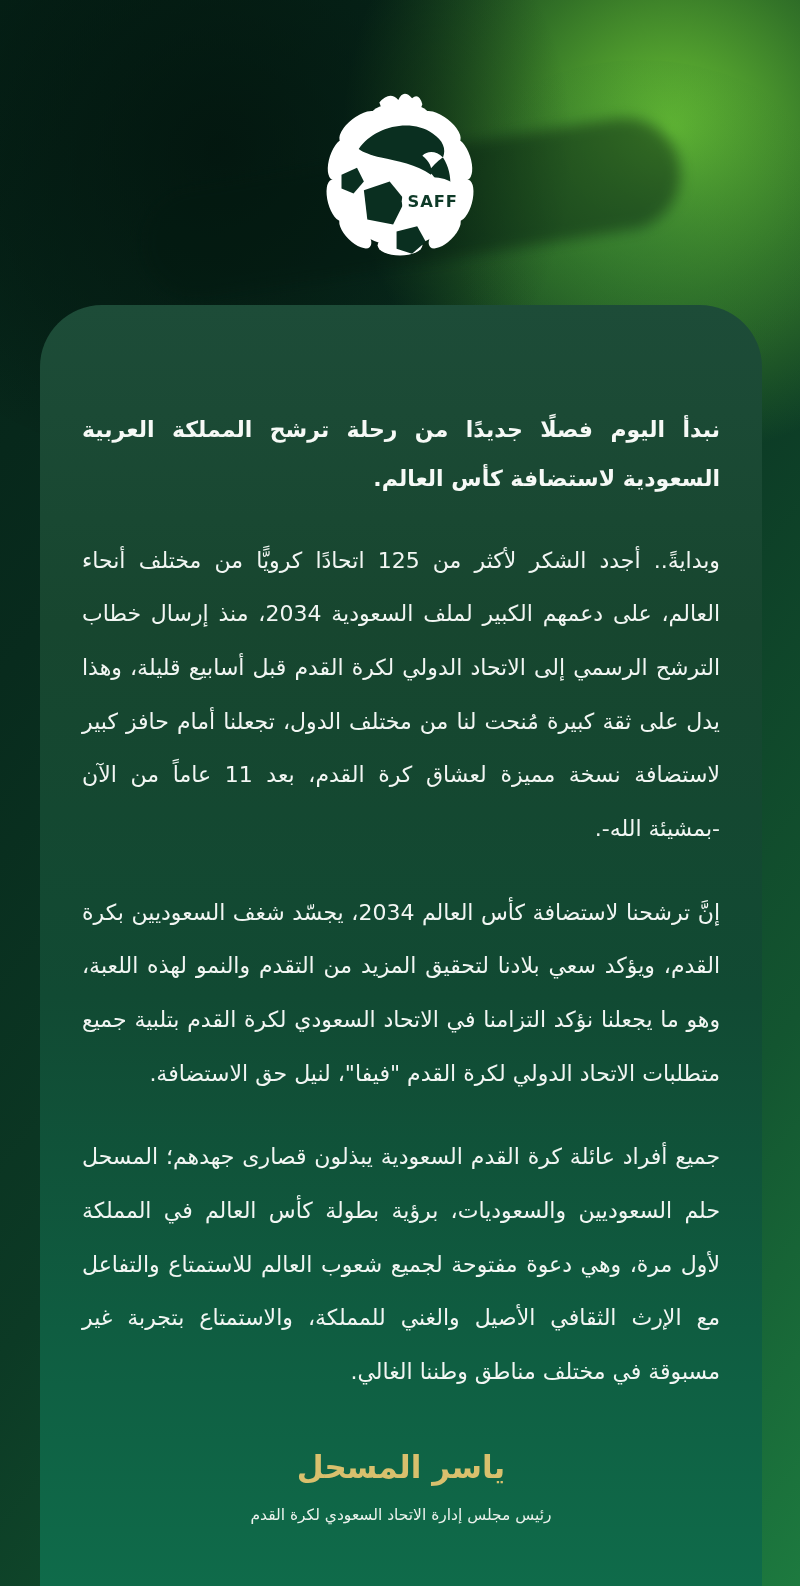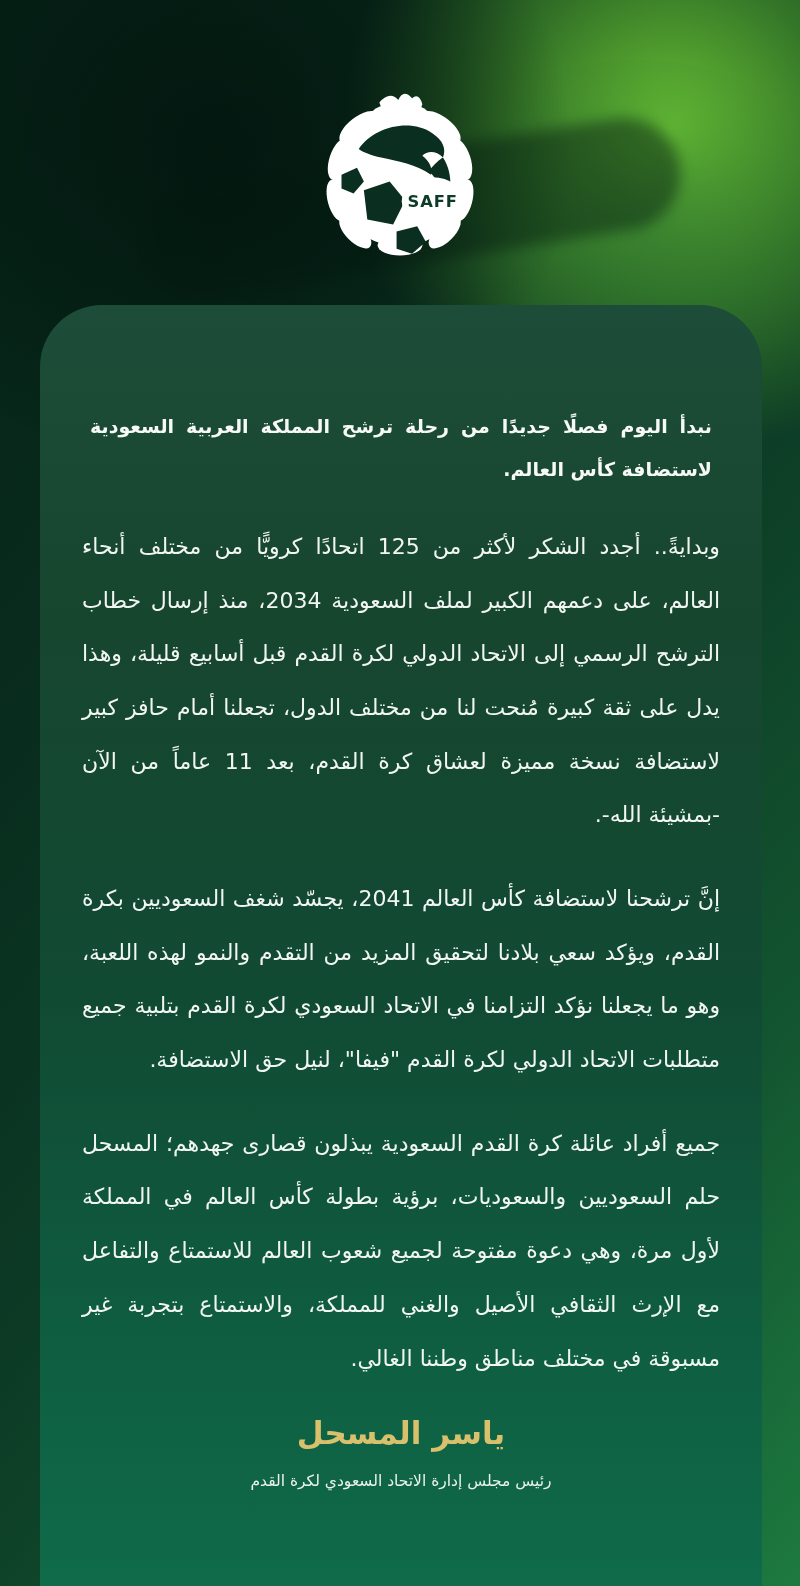--- a/index.html
+++ b/index.html
@@ -59,37 +59,37 @@
     position: absolute; left: 40px; right: 38px; top: 305px; bottom: 0;
     border-radius: 62px 62px 0 0;
     background: linear-gradient(180deg,
       #1d4c38 0%, #17462f 25%, #114a33 54%,
       #0f5d41 80%, #0f6b4a 100%);
     box-sizing: border-box;
     padding: 100px 42px 0;
     direction: rtl;
   }
   .heading {
-    margin: 0 8px 30px;
+    margin: 0 0 30px;
     color: #f6f9f6;
-    font-size: 19px;
+    font-size: 22px;
     font-weight: 700;
     line-height: 2.24;
     text-align: justify;
   }
   .para {
     margin: 0 0 30px;
     color: #f2f6f3;
     font-size: 22px;
     font-weight: 500;
     line-height: 2.44;
     text-align: justify;
   }
   .sig-name {
-    margin-top: 30px;
+    margin-top: 50px;
     text-align: center;
     color: #d9c06d;
     font-size: 31px;
     font-weight: 700;
     letter-spacing: 0.5px;
   }
   .sig-roles {
     margin-top: 14px;
     text-align: center;
     color: #edf3ee;
@@ -134,21 +134,21 @@
       </g>
       <ellipse cx="138" cy="131" rx="36" ry="28" fill="#ffffff"></ellipse>
       <text x="138" y="138" font-size="19" font-weight="bold" fill="#0e3a28" text-anchor="middle" letter-spacing="1" font-family="DejaVu Sans, sans-serif">SAFF</text>
     </svg>
   </div>
 
   <div class="card">
     <h1 class="heading">نبدأ اليوم فصلًا جديدًا من رحلة ترشح المملكة العربية السعودية لاستضافة كأس العالم.</h1>
 
     <p class="para">وبدايةً.. أجدد الشكر لأكثر من 125 اتحادًا كرويًّا من مختلف أنحاء العالم، على دعمهم الكبير لملف السعودية 2034، منذ إرسال خطاب الترشح الرسمي إلى الاتحاد الدولي لكرة القدم قبل أسابيع قليلة، وهذا يدل على ثقة كبيرة مُنحت لنا من مختلف الدول، تجعلنا أمام حافز كبير لاستضافة نسخة مميزة لعشاق كرة القدم، بعد 11 عاماً من الآن -بمشيئة الله-.</p>
-    <p class="para">إنَّ ترشحنا لاستضافة كأس العالم 2041، يجسّد شغف السعوديين بكرة القدم، ويؤكد سعي بلادنا لتحقيق المزيد من التقدم والنمو لهذه اللعبة، وهو ما يجعلنا نؤكد التزامنا في الاتحاد السعودي لكرة القدم بتلبية جميع متطلبات الاتحاد الدولي لكرة القدم "فيفا"، لنيل حق الاستضافة.</p>
+    <p class="para">إنَّ ترشحنا لاستضافة كأس العالم 2034، يجسّد شغف السعوديين بكرة القدم، ويؤكد سعي بلادنا لتحقيق المزيد من التقدم والنمو لهذه اللعبة، وهو ما يجعلنا نؤكد التزامنا في الاتحاد السعودي لكرة القدم بتلبية جميع متطلبات الاتحاد الدولي لكرة القدم "فيفا"، لنيل حق الاستضافة.</p>
     <p class="para">جميع أفراد عائلة كرة القدم السعودية يبذلون قصارى جهدهم؛ المسحل حلم السعوديين والسعوديات، برؤية بطولة كأس العالم في المملكة لأول مرة، وهي دعوة مفتوحة لجميع شعوب العالم للاستمتاع والتفاعل مع الإرث الثقافي الأصيل والغني للمملكة، والاستمتاع بتجربة غير مسبوقة في مختلف مناطق وطننا الغالي.</p>
 
     <div class="sig-name">ياسر المسحل</div>
     <div class="sig-roles">
       <span class="sig-role">رئيس مجلس إدارة الاتحاد السعودي لكرة القدم</span>
 
     </div>
   </div>
 
 </div>

